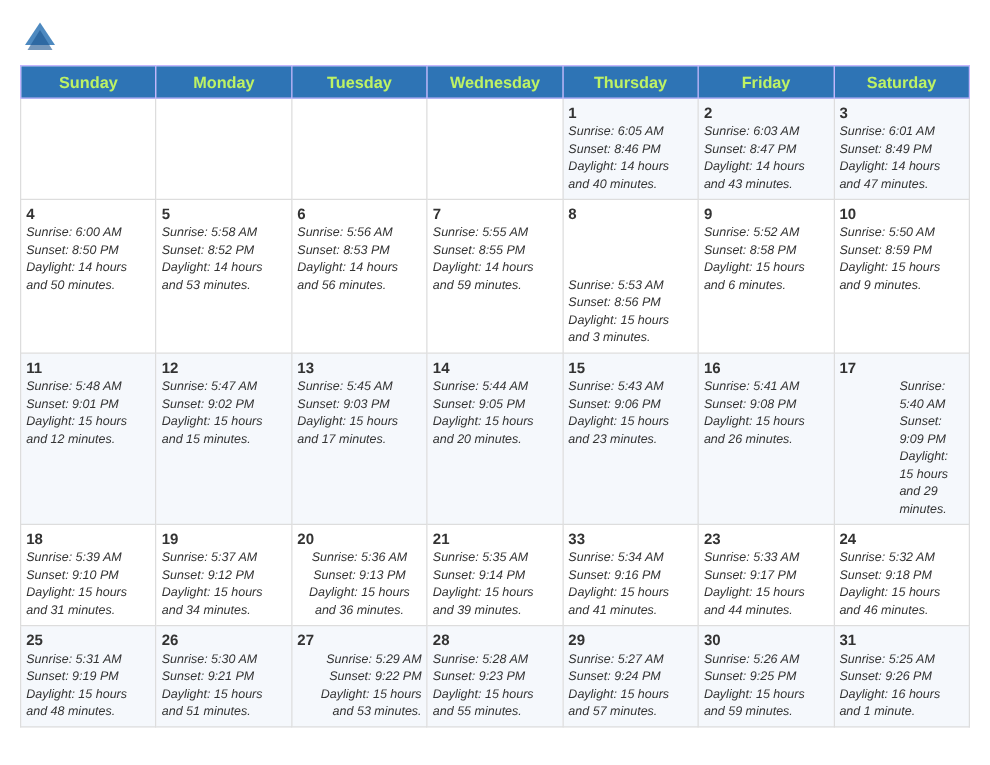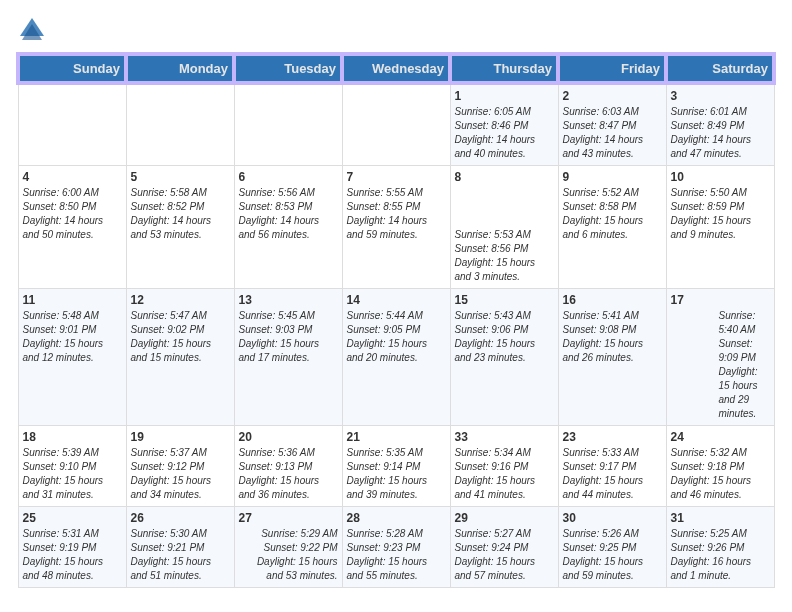--- a/index.html
+++ b/index.html
@@ -48,26 +48,26 @@
       font-weight: normal;
       color: #555;
     }
     table {
       width: 100%;
       border-collapse: collapse;
       table-layout: fixed;
     }
     thead tr th {
       background-color: #2e74b5;
-      color: #e5e5e5;
+      color: #bef264;
       font-size: 13px;
       font-weight: bold;
       padding: 5px 4px;
-      text-align: right;
-      border: 4px solid #c4b5fd;
+      text-align: center;
+      border: 1px solid #c4b5fd;
     }
     tbody tr td {
       vertical-align: top;
       padding: 4px 4px;
       font-size: 10.5px;
       color: #333;
       border: 1px solid #ddd;
       height: 80px;
       background: #fff;
     }
@@ -265,21 +265,21 @@
         </td>
         <td>
           <span class="day-number">19</span>
           <div class="day-info" style="white-space: pre-line;">Sunrise: 5:37 AM
 Sunset: 9:12 PM
 Daylight: 15 hours
 and 34 minutes.</div>
         </td>
         <td>
           <span class="day-number">20</span>
-          <div class="day-info" style="white-space: pre-line;">Sunrise: 5:36 AM
+          <div class="day-info" style="white-space: pre-line; text-align: center;">Sunrise: 5:36 AM
 Sunset: 9:13 PM
 Daylight: 15 hours
 and 36 minutes.</div>
         </td>
         <td>
           <span class="day-number">21</span>
           <div class="day-info" style="white-space: pre-line;">Sunrise: 5:35 AM
 Sunset: 9:14 PM
 Daylight: 15 hours
 and 39 minutes.</div>

